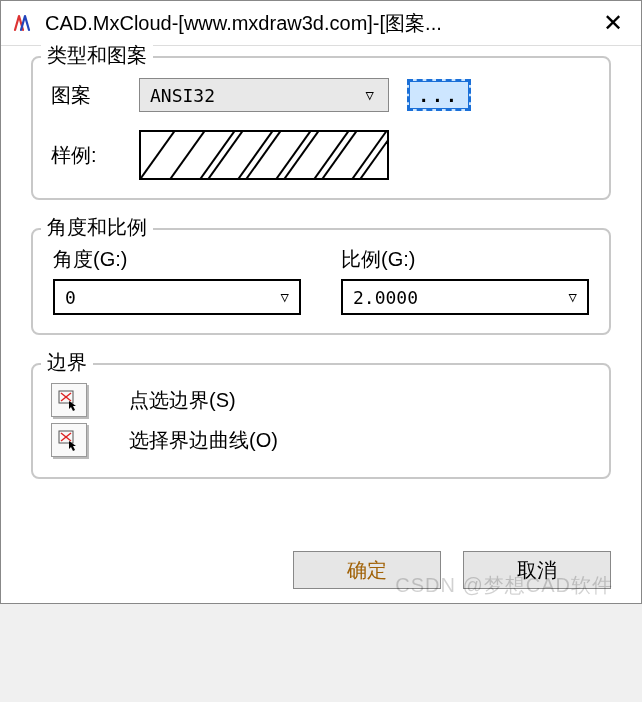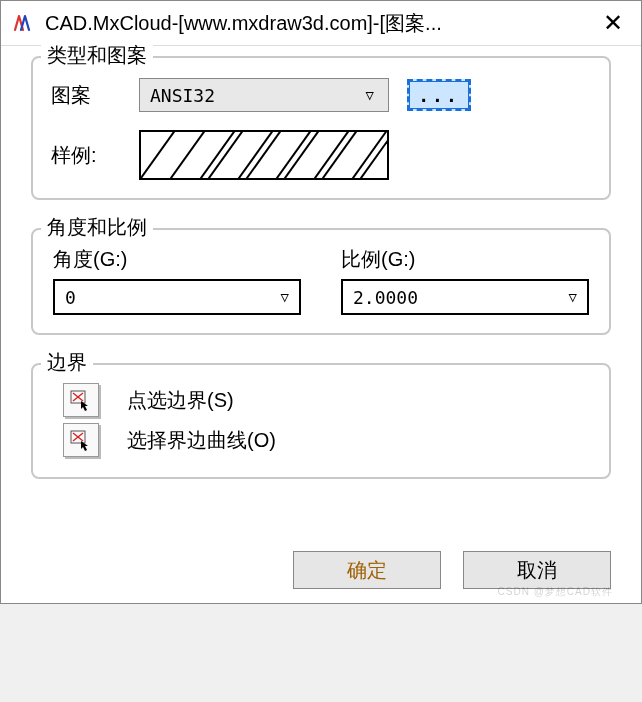--- a/index.html
+++ b/index.html
@@ -144,22 +144,22 @@
     font-family: "Consolas", monospace;
     font-size: 18px;
   }
 
   .boundary-rows {
     margin-top: 6px;
   }
   .b-row {
     display: flex;
     align-items: center;
-    gap: 28px;
-    margin: 6px 12px;
+    gap: 42px;
+    margin: 6px 0;
   }
   .icon-btn {
     width: 36px;
     height: 34px;
     border: 1px solid #999;
     background: #f9f9f9;
     box-shadow: 2px 2px 0 #bbb;
     display: flex;
     align-items: center;
     justify-content: center;
@@ -188,21 +188,21 @@
   .dlg-btn.disabled {
     color: #a16207;
   }
   .chevron {
     font-size: 14px;
   }
   .watermark {
     position: absolute;
     bottom: 4px;
     right: 28px;
-    font-size: 10px;
+    font-size: 20px;
     color: rgba(0,0,0,0.18);
     letter-spacing: 1px;
     text-align: right;
   }
 </style>
 </head>
 <body>
 
 <div class="window">
 

